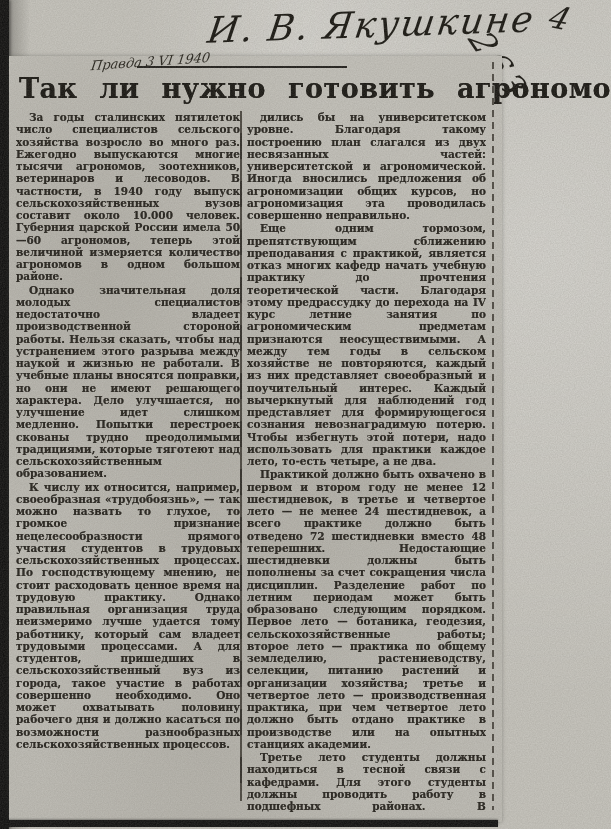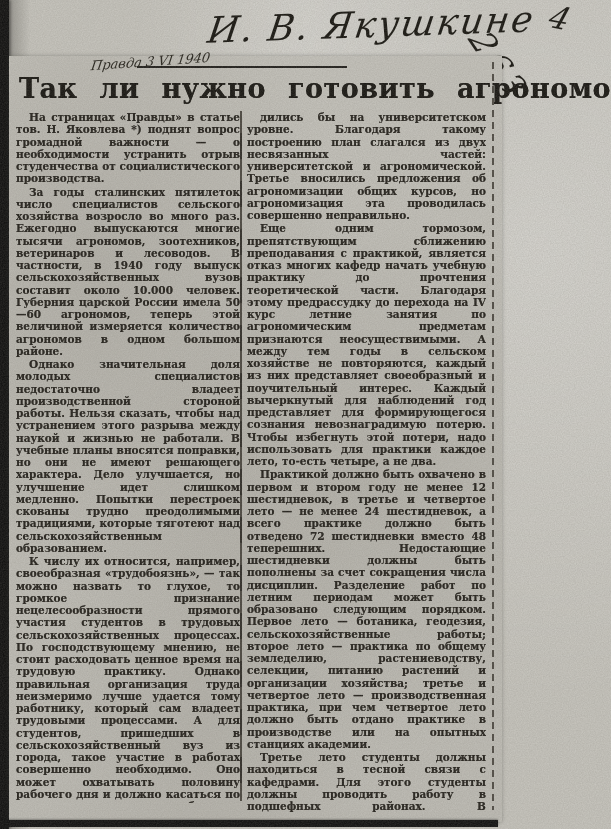--- a/index.html
+++ b/index.html
@@ -65,31 +65,30 @@
 
   <div class="clipping">
 
     <div class="headline-rule"></div>
 
     <div class="hw hw-date">Правда 3 VI 1940</div>
 
     <h1 class="headline">Так ли нужно готовить агрономов?</h1>
 
     <div class="col col-1">
-      <p>На страницах «Правды» в статье тов. Н. Яковлева *) поднят вопрос громадной важности — о необходимости устранить отрыв студенчества от социалистического производства.</p>
       <p>За годы сталинских пятилеток число специалистов сельского хозяйства возросло во много раз. Ежегодно выпускаются многие тысячи агрономов, зоотехников, ветеринаров и лесоводов. В частности, в 1940 году выпуск сельскохозяйственных вузов составит около 10.000 человек. Губерния царской России имела 50—60 агрономов, теперь этой величиной измеряется количество агрономов в одном большом районе.</p>
       <p>Однако значительная доля молодых специалистов недостаточно владеет производственной стороной работы. Нельзя сказать, чтобы над устранением этого разрыва между наукой и жизнью не работали. В учебные планы вносятся поправки, но они не имеют решающего характера. Дело улучшается, но улучшение идет слишком медленно. Попытки перестроек скованы трудно преодолимыми традициями, которые тяготеют над сельскохозяйственным образованием.</p>
       <p>К числу их относится, например, своеобразная «трудобоязнь», — так можно назвать то глухое, то громкое признание нецелесообразности прямого участия студентов в трудовых сельскохозяйственных процессах. По господствующему мнению, не стоит расходовать ценное время на трудовую практику. Однако правильная организация труда неизмеримо лучше удается тому работнику, который сам владеет трудовыми процессами. А для студентов, пришедших в сельскохозяйственный вуз из города, такое участие в работах совершенно необходимо. Оно может охватывать половину рабочего дня и должно касаться по возможности разнообразных сельскохозяйственных процессов.</p>
 
     </div>
 
     <div class="col-divider"></div>
 
     <div class="col col-2">
-      <p>дились бы на университетском уровне. Благодаря такому построению план слагался из двух несвязанных частей: университетской и агрономической. Третье вносились предложения об агрономизации общих курсов, но агрономизация эта проводилась совершенно неправильно.</p>
+      <p>дились бы на университетском уровне. Благодаря такому построению план слагался из двух несвязанных частей: университетской и агрономической. Иногда вносились предложения об агрономизации общих курсов, но агрономизация эта проводилась совершенно неправильно.</p>
       <p>Еще одним тормозом, препятствующим сближению преподавания с практикой, является отказ многих кафедр начать учебную практику до прочтения теоретической части. Благодаря этому предрассудку до перехода на IV курс летние занятия по агрономическим предметам признаются неосуществимыми. А между тем годы в сельском хозяйстве не повторяются, каждый из них представляет своеобразный и поучительный интерес. Каждый вычеркнутый для наблюдений год представляет для формирующегося сознания невознаградимую потерю. Чтобы избегнуть этой потери, надо использовать для практики каждое лето, то-есть четыре, а не два.</p>
       <p>Практикой должно быть охвачено в первом и втором году не менее 12 шестидневок, в третье и четвертое лето — не менее 24 шестидневок, а всего практике должно быть отведено 72 шестидневки вместо 48 теперешних. Недостающие шестидневки должны быть пополнены за счет сокращения числа дисциплин. Разделение работ по летним периодам может быть образовано следующим порядком. Первое лето — ботаника, геодезия, сельскохозяйственные работы; второе лето — практика по общему земледелию, растениеводству, селекции, питанию растений и организации хозяйства; третье и четвертое лето — производственная практика, при чем четвертое лето должно быть отдано практике в производстве или на опытных станциях академии.</p>
       <p>Третье лето студенты должны находиться в тесной связи с кафедрами. Для этого студенты должны проводить работу в подшефных районах. В Тимирязевской академии число таких районов достигает 20. В каждый район может быть направлено 15—20 студентов.</p>
 
     </div>
 
     <div class="right-rule"></div>
   </div>
 
   <div class="scan-bar-bottom"></div>

